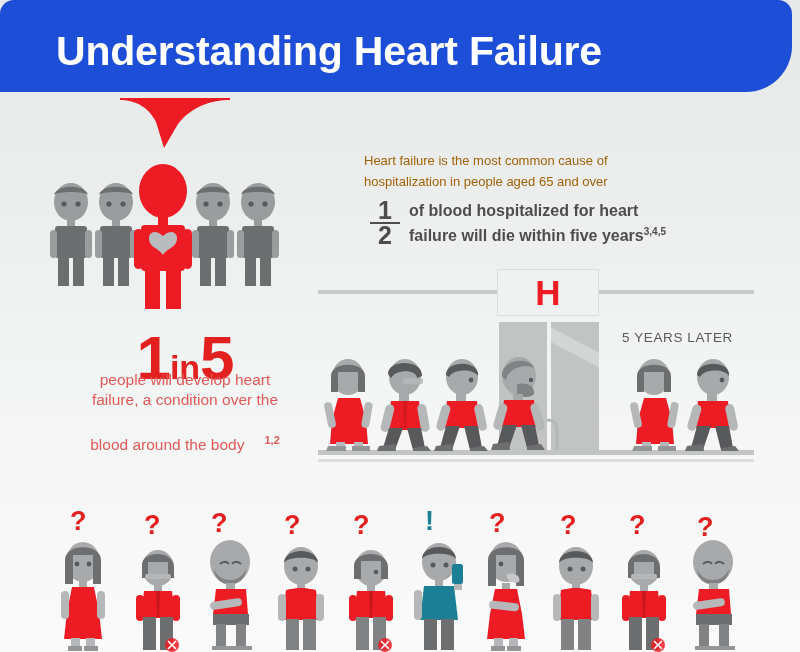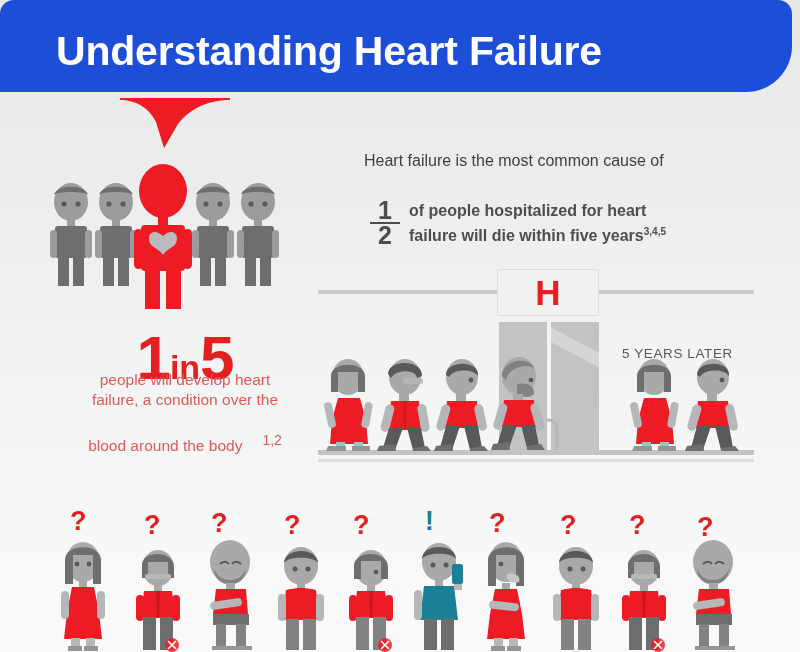--- a/index.html
+++ b/index.html
@@ -20,21 +20,21 @@
   .header-title {
     position:absolute; left:56px; top:28px;
     color:#fff; font-size:41px; font-weight:bold; letter-spacing:-0.2px;
     font-family:"Liberation Sans", sans-serif;
   }
   .tail { position:absolute; left:120px; top:98px; width:110px; height:52px; }
 
   
   .intro {
     position:absolute; left:364px; top:150px; width:350px;
-    font-size:16px; line-height:21px; color:#404040;
+    font-size:13px; line-height:21px; color:#a16207;
   }
   .frac-row { position:absolute; left:370px; top:200px; display:flex; align-items:center; }
   .frac {
     width:30px; text-align:center; color:#4d4d4f;
     font-weight:bold; font-size:25px; line-height:21px;
   }
   .frac .num { border-bottom:2.5px solid #4d4d4f; display:block; padding-bottom:1px; }
   .frac .den { display:block; padding-top:1px; }
   .frac-text { margin-left:9px; font-size:16px; font-weight:bold; color:#4d4d4f; line-height:21px; }
   sup { font-size:10px; vertical-align:super; font-weight:bold; }
@@ -42,25 +42,25 @@
   .big-stat {
     position:absolute; left:60px; top:322px; width:250px; text-align:center;
     color:#e2201f; font-weight:bold; white-space:nowrap;
   }
   .big-stat .n { font-size:62px; letter-spacing:-1px; }
   .big-stat .in { font-size:34px; }
   .caption {
     position:absolute; left:35px; top:370px; width:300px; text-align:center;
     color:#e05a57; font-size:15.5px; line-height:20px;
   }
-  .caption sup { font-weight:normal; font-size:14px;margin-left:20px; }
+  .caption sup { font-weight:bold; font-size:11px;margin-left:20px; }
 
   .years-later {
     position:absolute; left:622px; top:330px;
-    color:#58595b; font-size:13.5px; letter-spacing:0.6px;margin-top:16px;
+    color:#58595b; font-size:13.5px; letter-spacing:0.6px;
   }
 
   
   .line-top-l { position:absolute; left:318px; top:290px; width:180px; height:4px; background:#c9cbcb; }
   .line-top-r { position:absolute; left:598px; top:290px; width:156px; height:4px; background:#c9cbcb; }
   .ground1 { position:absolute; left:318px; top:450px; width:436px; height:5px; background:#c3c5c5; }
   .ground2 { position:absolute; left:318px; top:459px; width:436px; height:3px; background:#dcdddd; }
 
   .h-sign {
     position:absolute; left:497px; top:269px; width:102px; height:47px;
@@ -164,28 +164,29 @@
   </div>
   <div class="caption">
     <span>people will develop heart</span><br>
     <span>failure, a condition over the</span><br>
     <br>
     <span>blood around the body</span><sup>1,2</sup>
   </div>
 
   <div class="intro">
     <span>Heart failure is the most common cause of</span><br>
+    <span>hospitalization in people aged 65 and over</span>
   </div>
   <div class="frac-row">
     <div class="frac">
       <span class="num">1</span>
       <span class="den">2</span>
     </div>
     <div class="frac-text">
-      <span>of people hospitalized for heart</span><br>
+      <span>of blood hospitalized for heart</span><br>
       <span>failure will die within five years</span><sup>3,4,5</sup>
     </div>
   </div>
 
   <div class="line-top-l"></div>
   <div class="line-top-r"></div>
   <div class="h-sign">
     <span>H</span>
   </div>
   <div class="door l"></div>

